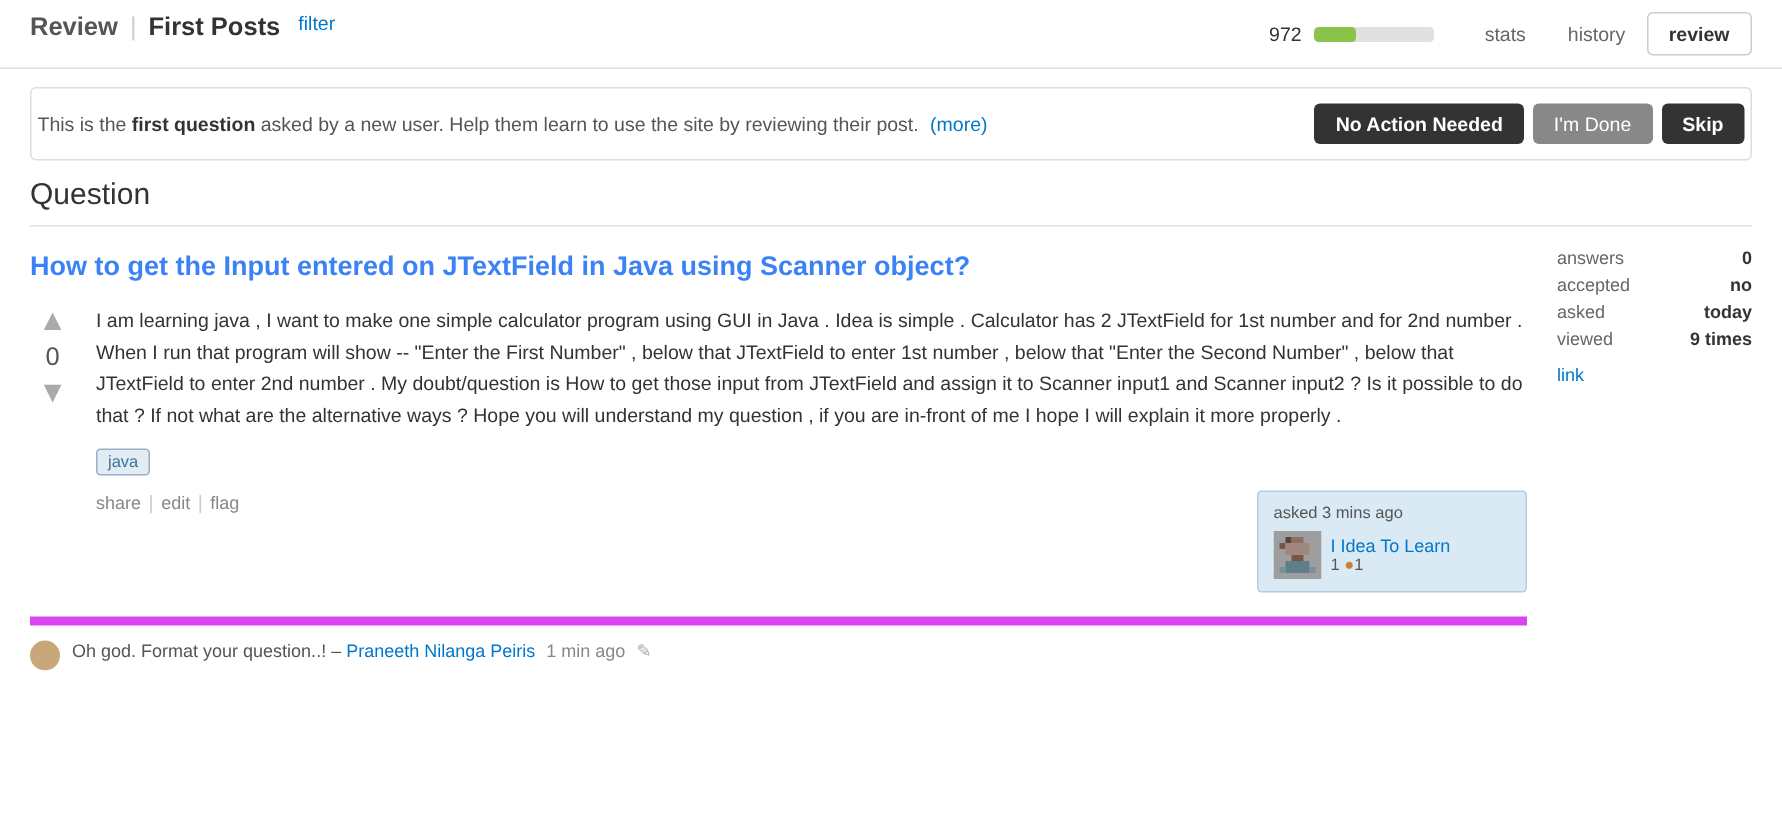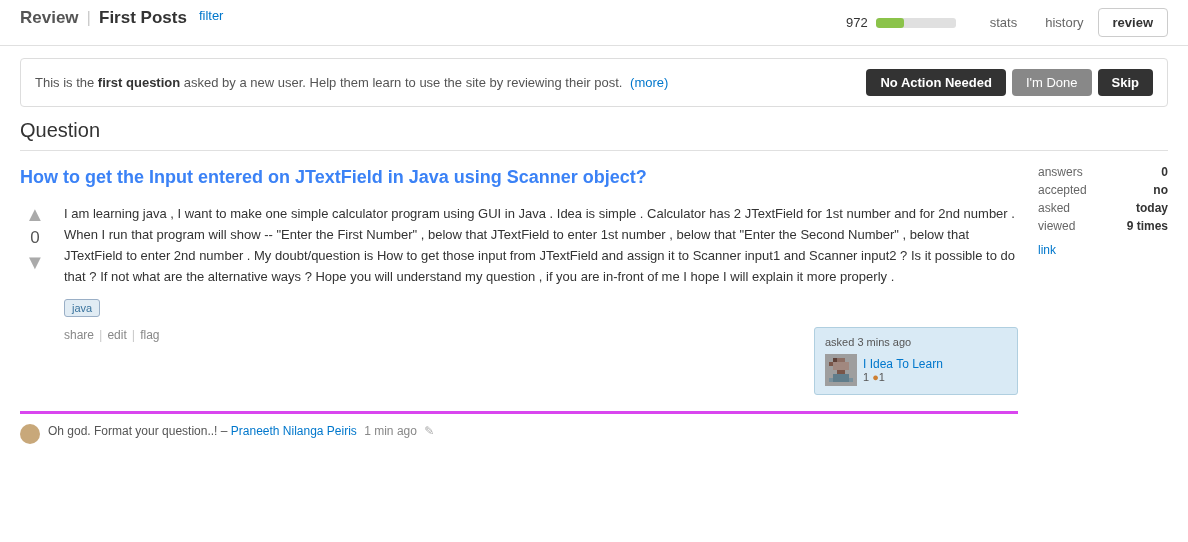--- a/index.html
+++ b/index.html
@@ -73,21 +73,21 @@
     .nav-tab.active {
       border: 1px solid #ccc;
       border-radius: 4px;
       color: #333;
       font-weight: bold;
     }
 
     
     .notice-bar {
       margin: 12px 20px;
-      padding: 10px 14px;
+      padding: 10px 4px;
       border: 1px solid #ddd;
       border-radius: 4px;
       background: #fff;
       display: flex;
       align-items: center;
       justify-content: space-between;
     }
     .notice-text { font-size: 13px; color: #555; flex: 1; }
     .notice-text strong { font-weight: bold; color: #333; }
     .notice-link { color: #0077cc; text-decoration: none; cursor: pointer; margin-left: 4px; }
@@ -223,21 +223,21 @@
     }
 
     
     .user-card {
       float: right;
       background: #d9eaf5;
       border: 1px solid #b0cfe0;
       border-radius: 3px;
       padding: 8px 10px;
       font-size: 11px;
-      width: 204px;
+      width: 180px;
     }
     .user-card-time { color: #555; margin-bottom: 6px; }
     .user-info { display: flex; align-items: center; gap: 6px; }
     .user-name { color: #0077cc; font-size: 12px; cursor: pointer; }
     .user-rep { color: #555; font-size: 11px; }
 
     
     .stat-row {
       display: flex;
       justify-content: space-between;
@@ -252,21 +252,21 @@
       cursor: pointer;
       text-decoration: none;
       margin-top: 10px;
       display: block;
     }
 
     
     .comment-area {
       margin-top: 16px;
       padding-top: 10px;
-      border-top: 3px solid #d946ef;
+      border-top: 6px solid #d946ef;
       display: flex;
       align-items: flex-start;
       gap: 8px;
     }
     .comment-avatar {
       width: 20px;
       height: 20px;
       background: #ccc;
       border-radius: 50%;
       flex-shrink: 0;

